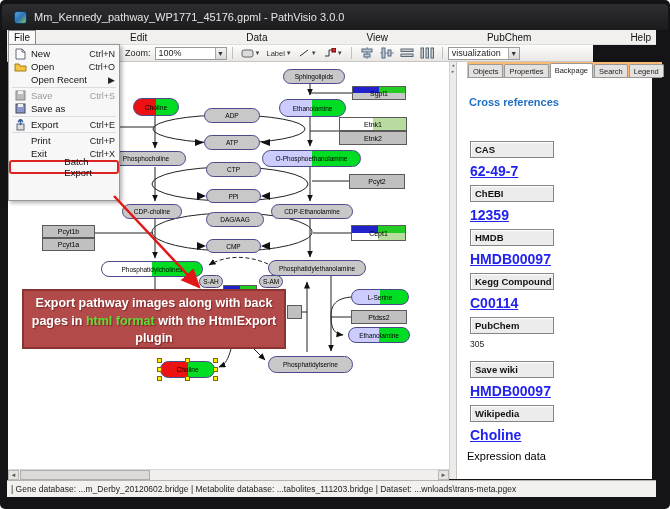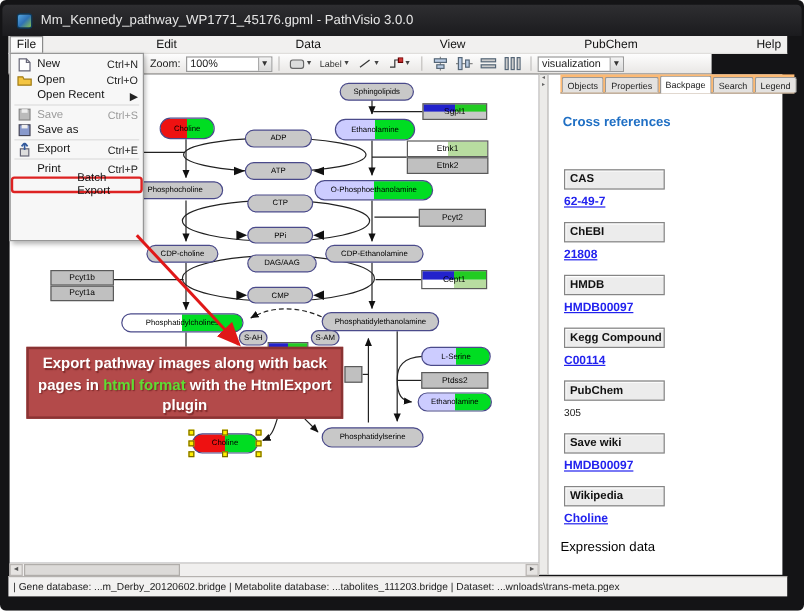--- a/index.html
+++ b/index.html
@@ -29,21 +29,21 @@
   .hsb .sb-btn { width:11px; height:10px; background:#e6e4e2; border:1px solid #b9b6b3; font-size:6px; color:#555; display:flex; align-items:center; justify-content:center; }
   .hsb .thumb { margin-left:1px; width:130px; height:10px; background:#dcdad8; border:1px solid #b0adaa; }
   .hsb .track { flex:1; }
   .splitter { position:absolute; left:449px; top:62px; width:8px; height:417px; background:#ecebe9; border-left:1px solid #d5d3d0; border-right:1px solid #c5c3c0; z-index:2; font-size:5px; color:#666; text-align:center; line-height:6px; }
   .sidebar { position:absolute; left:457px; top:62px; width:195px; height:417px; background:#fff; z-index:2; }
   .tabs { position:absolute; left:10px; top:0; width:195px; height:16px; background:#fdba74; display:flex; align-items:flex-end; border-bottom:1px solid #9a9896; }
   .tab { font-size:7.5px; color:#222; padding:2px 4px; border:1px solid #9a9896; border-bottom:none; background:#e4e2e0; margin-left:1px; border-radius:2px 2px 0 0; height:13px; }
   .tab.active { background:#fff; height:15px; font-weight:normal; position:relative; top:1px; }
   .bp-heading { position:absolute; left:12px; top:34px; font-size:11px; font-weight:bold; color:#1f6fc4; }
   .bp-section-header { position:absolute; left:13px; width:84px; height:17px; background:#ececec; border:1px solid #858585; box-shadow:inset 1px 1px 0 #fff; font-size:9.5px; font-weight:bold; color:#111; display:flex; align-items:center; padding-left:4px; }
-  .bp-link { position:absolute; left:13px; font-size:10px; font-weight:bold; color:#2222ee; text-decoration:underline; }
+  .bp-link { position:absolute; left:13px; font-size:14px; font-weight:bold; color:#2222ee; text-decoration:underline; }
   .bp-plain { position:absolute; left:13px; font-size:8.5px; color:#222; text-decoration:none; font-weight:normal; }
   .bp-footer { position:absolute; left:10px; top:388px; font-size:11px; font-weight:normal; color:#000; }
   .statusbar { position:absolute; left:7px; top:480px; width:649px; height:17px; background:#f2f1f0; border-top:1px solid #b5b2af; font-size:8.5px; color:#222; display:flex; align-items:center; padding-left:4px; z-index:3; white-space:nowrap; overflow:hidden; }
   .filemenu { position:absolute; left:8px; top:44px; width:112px; height:157px; background:#f7f7f7; border:1px solid #979797; box-shadow:2px 2px 4px rgba(0,0,0,.3); z-index:10; padding-top:2px; }
   .fm-item { height:13px; display:flex; align-items:center; font-size:9.5px; color:#111; position:relative; padding:0 4px 0 3px; }
   .fm-item .fm-icon { width:16px; height:11px; display:flex; align-items:center; justify-content:center; }
   .fm-item .fm-label { margin-left:3px; }
   .fm-item .fm-short { margin-left:auto; font-size:9px; color:#222; }
   .fm-item.disabled .fm-label, .fm-item.disabled .fm-short { color:#9a9a9a; }
   .fm-item.hl { border:2px solid #dd2222; border-radius:3px; height:14px;padding-left:36px; }
@@ -241,21 +241,21 @@
         <span class="tab">Properties</span>
         <span class="tab active">Backpage</span>
         <span class="tab">Search</span>
         <span class="tab">Legend</span>
       </div>
     <div class="bp-heading">Cross references</div>
     <div id="sections">
         <div class="bp-section-header" style="top: 79px;">CAS</div>
         <a class="bp-link" style="top: 101px;">62-49-7</a>
         <div class="bp-section-header" style="top: 123px;">ChEBI</div>
-        <a class="bp-link" style="top: 145px;">21808</a>
+        <a class="bp-link" style="top: 145px;">12359</a>
         <div class="bp-section-header" style="top: 167px;">HMDB</div>
         <a class="bp-link" style="top: 189px;">HMDB00097</a>
         <div class="bp-section-header" style="top: 211px;">Kegg Compound</div>
         <a class="bp-link" style="top: 233px;">C00114</a>
         <div class="bp-section-header" style="top: 255px;">PubChem</div>
         <a class="bp-link bp-plain" style="top: 277px;">305</a>
         <div class="bp-section-header" style="top: 299px;">Save wiki</div>
         <a class="bp-link" style="top: 321px;">HMDB00097</a>
         <div class="bp-section-header" style="top: 343px;">Wikipedia</div>
         <a class="bp-link" style="top: 365px;">Choline</a>
@@ -319,20 +319,25 @@
         </span>
         <span class="fm-label">Export</span>
         <span class="fm-short">Ctrl+E</span>
       </div>
       <div class="fm-sep"></div>
       <div class="fm-item">
         <span class="fm-icon"></span>
         <span class="fm-label">Print</span>
         <span class="fm-short">Ctrl+P</span>
       </div>
+      <div class="fm-item">
+        <span class="fm-icon"></span>
+        <span class="fm-label">Exit</span>
+        <span class="fm-short">Ctrl+X</span>
+      </div>
       <div class="fm-item hl">
         <span class="fm-icon"></span>
         <span class="fm-label">Batch Export</span>
         <span class="fm-short"></span>
       </div>
     </div>
 
   <svg class="red-arrow" width="670" height="509">
     <defs>
       <marker id="rah" markerWidth="9" markerHeight="9" refX="7" refY="3.5" orient="auto">

